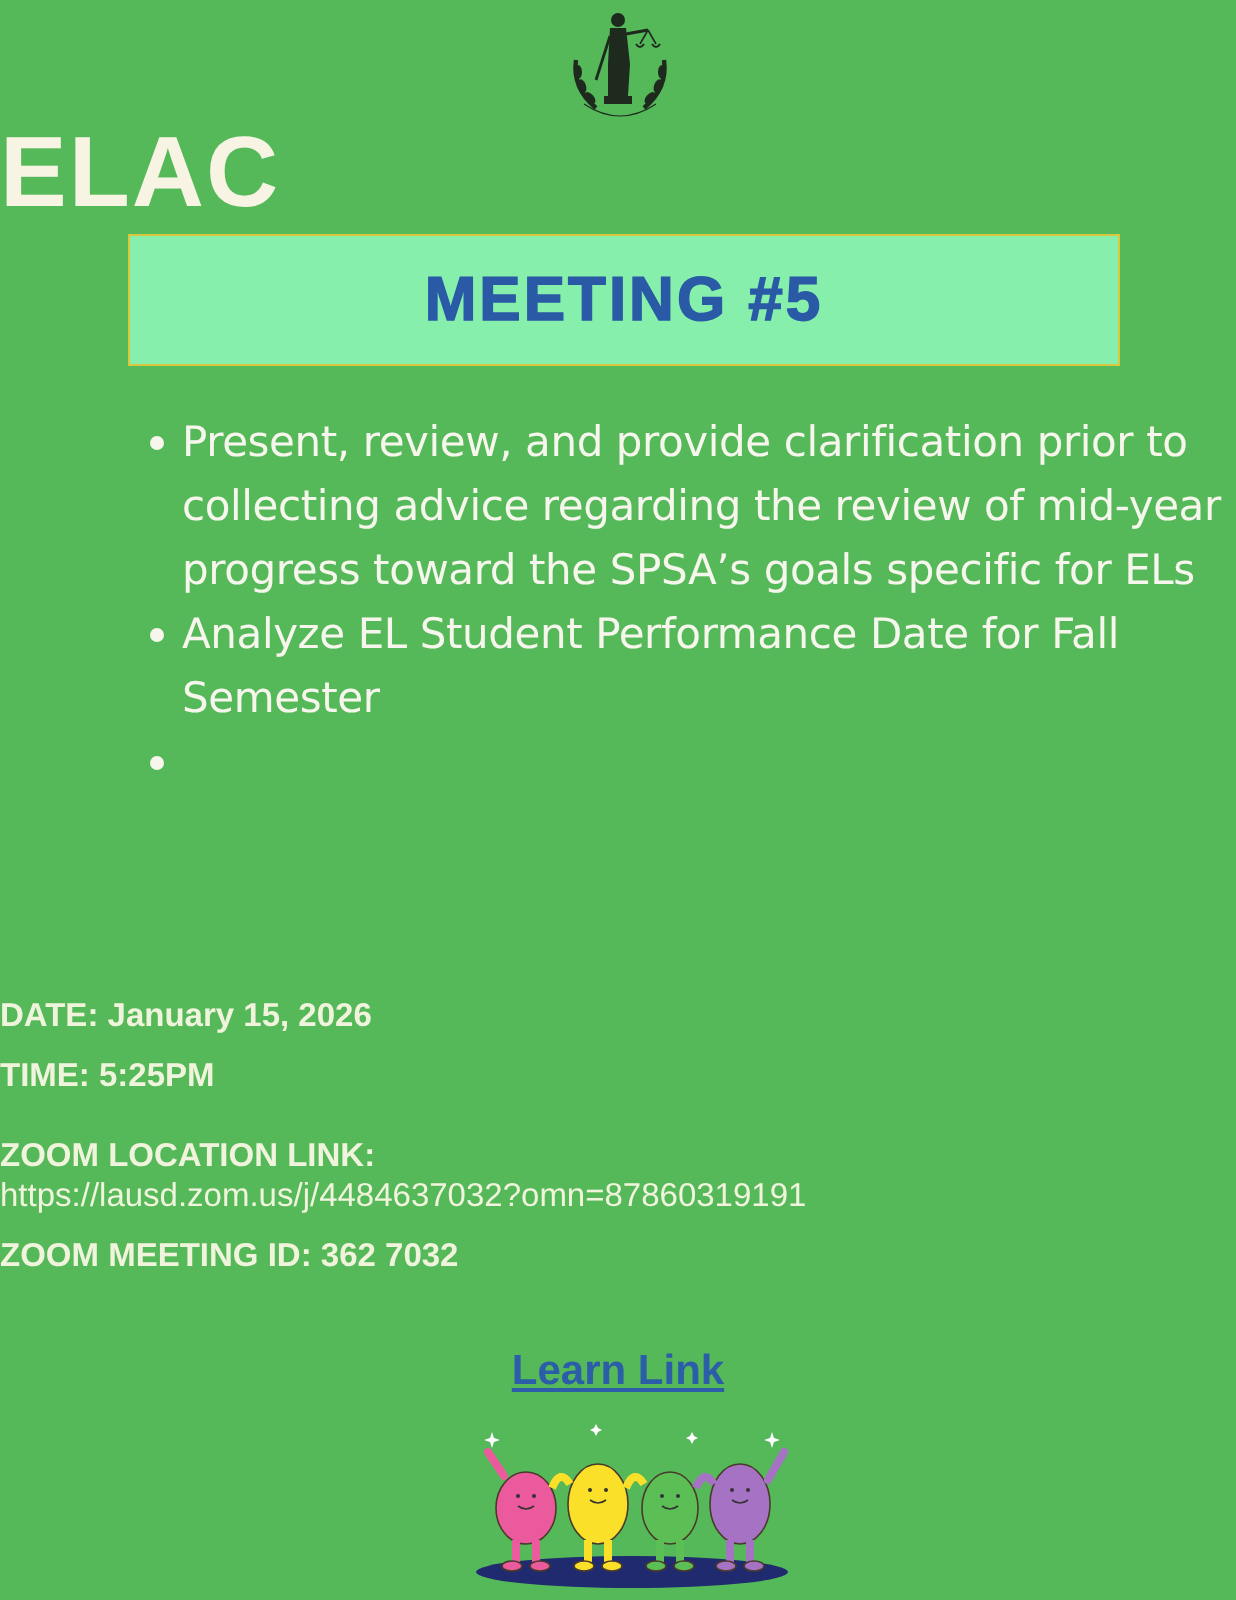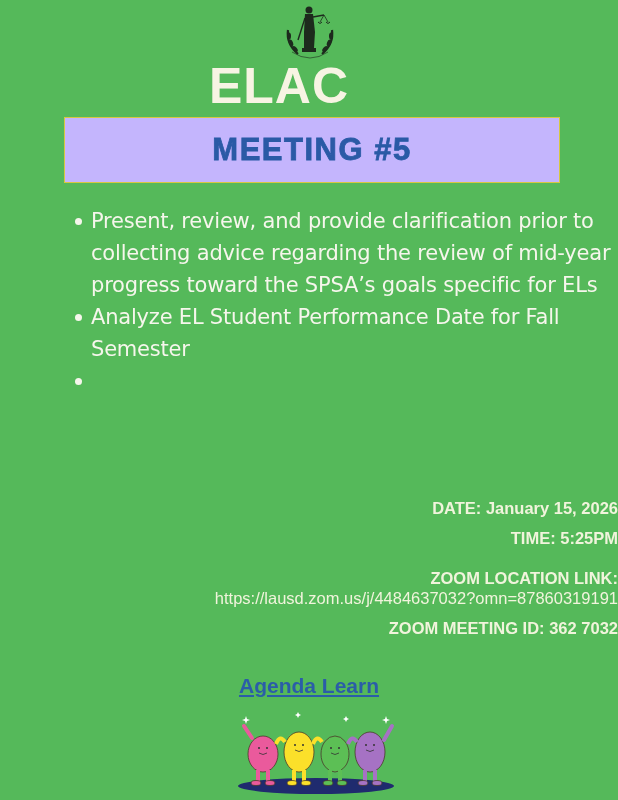--- a/index.html
+++ b/index.html
@@ -7,28 +7,28 @@
     width: 618px; height: 800px; overflow: hidden;
     background: #55b95a;
     font-family: "DejaVu Sans", sans-serif;
     position: relative;
   }
   .logo {
     position: absolute; left: 278px; top: 2px; width: 64px; height: 60px;
   }
   .title {
     position: absolute; left: 0; width: 558px; top: 58px;
-    text-align: center;
+    text-align: left;
     font-family: "Liberation Sans", sans-serif;
     font-weight: bold; font-size: 50px; letter-spacing: 1px;
     color: #f7f4e3; line-height: 56px;
   }
   .banner {
     position: absolute; left: 64px; top: 117px; width: 496px; height: 66px;
-    background: #c4b5fd;
+    background: #86efac;
     border: 1px solid #d7c840;
     box-sizing: border-box;
     display: flex; align-items: center; justify-content: center;
   }
   .banner span {
     font-family: "Liberation Sans", sans-serif; font-weight: bold;
     font-size: 31px; letter-spacing: 1.5px; color: #2a5aa6;
     -webkit-text-stroke: 0.8px #2a5aa6;
   }
   .bullets {
@@ -40,21 +40,21 @@
     font-family: "DejaVu Sans", sans-serif;
     font-size: 21px; line-height: 32px; color: #f6f6ec;
     letter-spacing: -0.2px;
   }
   .bullets li .dot {
     position: absolute; left: 3px; top: 13px;
     width: 7px; height: 7px; border-radius: 50%; background: #f6f6ec;
   }
   .details {
     position: absolute; left: 0; width: 618px; top: 498px;
-    text-align: right;
+    text-align: left;
     font-family: "Liberation Sans", sans-serif; font-weight: bold;
     color: #f1f4dc; font-size: 16.5px;
   }
   .details .line { line-height: 20px; }
   .details .gap { height: 10px; }
   .details .lk { font-weight: normal; }
   .agenda {
     position: absolute; left: 0; width: 618px; top: 674px; text-align: center;
   }
   .agenda a {
@@ -120,21 +120,21 @@
   <div class="line">TIME: 5:25PM</div>
   <div class="gap"></div>
   <div class="gap"></div>
   <div class="line">ZOOM LOCATION LINK:</div>
   <div class="line lk">https://lausd.zom.us/j/4484637032?omn=87860319191</div>
   <div class="gap"></div>
   <div class="line">ZOOM MEETING ID: 362 7032</div>
 </div>
 
 <div class="agenda">
-  <a>Agenda Learn</a>
+  <a>Learn Link</a>
 </div>
 
 <div class="figures">
   <svg width="160" height="90" viewBox="0 0 160 90">
     <ellipse cx="80" cy="78" rx="78" ry="8" fill="#1f2b6e"></ellipse>
     <g stroke="#4a3a2a" stroke-width="0.8">
 
       <path d="M16 30 L8 18" stroke="#ea5a9c" stroke-width="4" stroke-linecap="round"></path>
       <ellipse cx="27" cy="46" rx="15" ry="18" fill="#ea5a9c"></ellipse>
       <rect x="20" y="62" width="4" height="12" fill="#ea5a9c" stroke="none"></rect>

